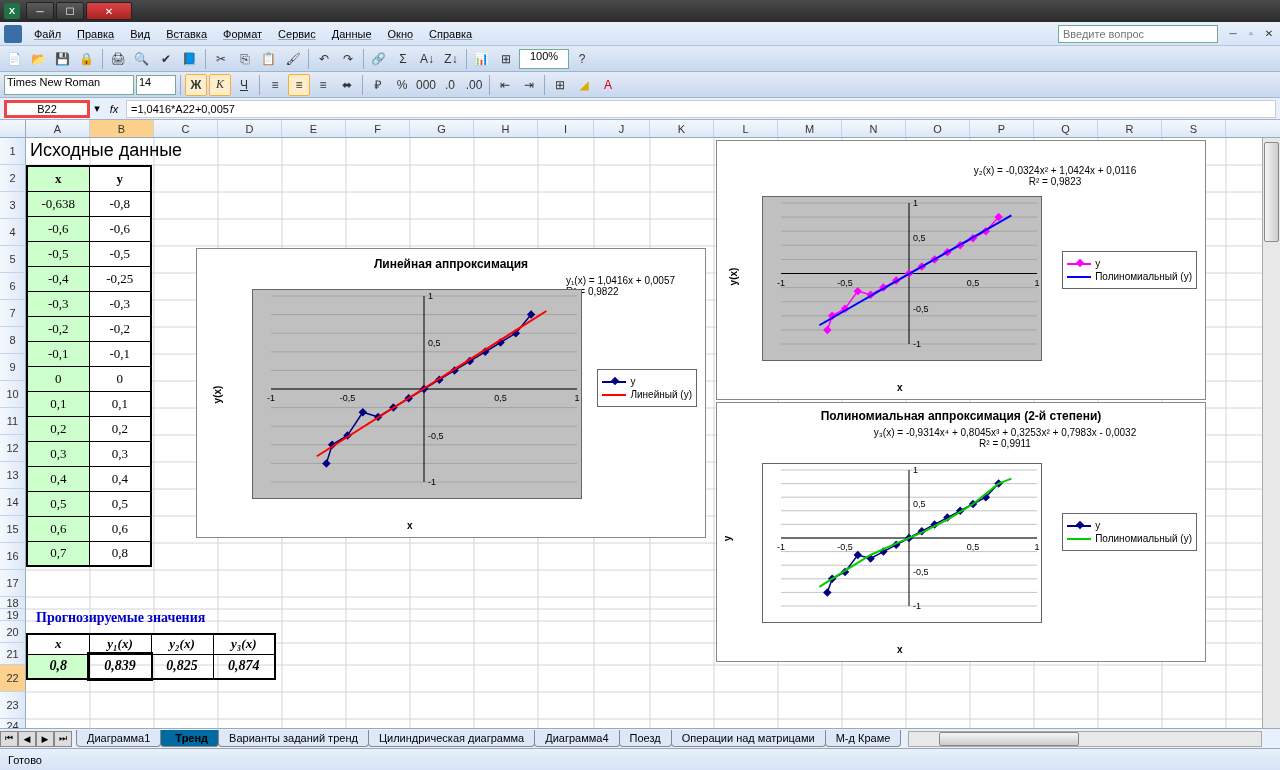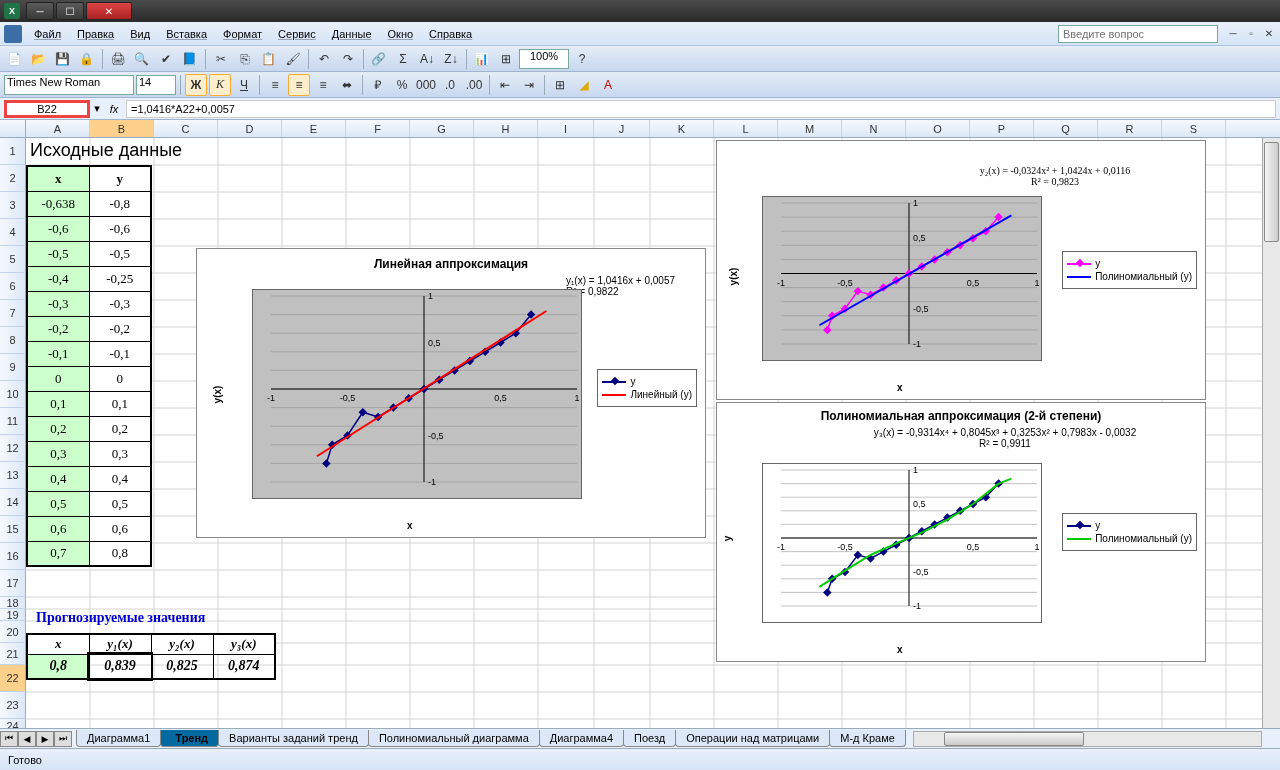--- a/index.html
+++ b/index.html
@@ -431,21 +431,21 @@
             <span>y</span>
           </div>
         <div class="legend-item">
             <span class="legend-mark" style="background:#f00;"></span>
             <span>Линейный (y)</span>
           </div>
       </div>
     </div>
 
     <div class="chart-box" style="left:690px; top:2px; width:490px; height:260px;">
-      <div class="chart-eq" style="position:absolute; right:20px; top:24px; text-align:center; width:260px;font-family:Liberation Serif, serif;"><span>y₂(x) = -0,0324x² + 1,0424x + 0,0116</span><br><span>R² = 0,9823</span></div>
+      <div class="chart-eq" style="position:absolute; right:20px; top:24px; text-align:center; width:260px;"><span>y₂(x) = -0,0324x² + 1,0424x + 0,0116</span><br><span>R² = 0,9823</span></div>
       <div class="axis-label" style="position:absolute; left:8px; top:130px; transform:rotate(-90deg);">y(x)</div>
       <div class="chart-plot" style="position:absolute; left:45px; top:55px; width:280px; height:165px;">
         <svg width="280" height="165" id="chartsvg2">
             <line x1="18" x2="274" y1="147" y2="147" stroke="#888" stroke-width="0.5"></line>
             <line x1="18" x2="274" y1="132.9" y2="132.9" stroke="#888" stroke-width="0.5"></line>
             <line x1="18" x2="274" y1="118.80000000000001" y2="118.80000000000001" stroke="#888" stroke-width="0.5"></line>
             <line x1="18" x2="274" y1="104.70000000000002" y2="104.70000000000002" stroke="#888" stroke-width="0.5"></line>
             <line x1="18" x2="274" y1="90.6" y2="90.6" stroke="#888" stroke-width="0.5"></line>
             <line x1="18" x2="274" y1="76.5" y2="76.5" stroke="#888" stroke-width="0.5"></line>
             <line x1="18" x2="274" y1="62.400000000000006" y2="62.400000000000006" stroke="#888" stroke-width="0.5"></line>
@@ -568,21 +568,21 @@
   <div class="tab-nav">
     <div class="navbtn">⏮</div>
     <div class="navbtn">◀</div>
     <div class="navbtn">▶</div>
     <div class="navbtn">⏭</div>
   </div>
   <div class="tabs" id="tabs">
       <div class="tab">Диаграмма1</div>
       <div class="tab active">Тренд</div>
       <div class="tab">Варианты заданий тренд</div>
-      <div class="tab">Полиномиальный диаграмма</div>
+      <div class="tab">Цилиндрическая диаграмма</div>
       <div class="tab">Диаграмма4</div>
       <div class="tab">Поезд</div>
       <div class="tab">Операции над матрицами</div>
       <div class="tab">М-д Краме</div>
     </div>
   <div class="hscroll">
       <div class="thumb"></div>
     </div>
 </div>
 

